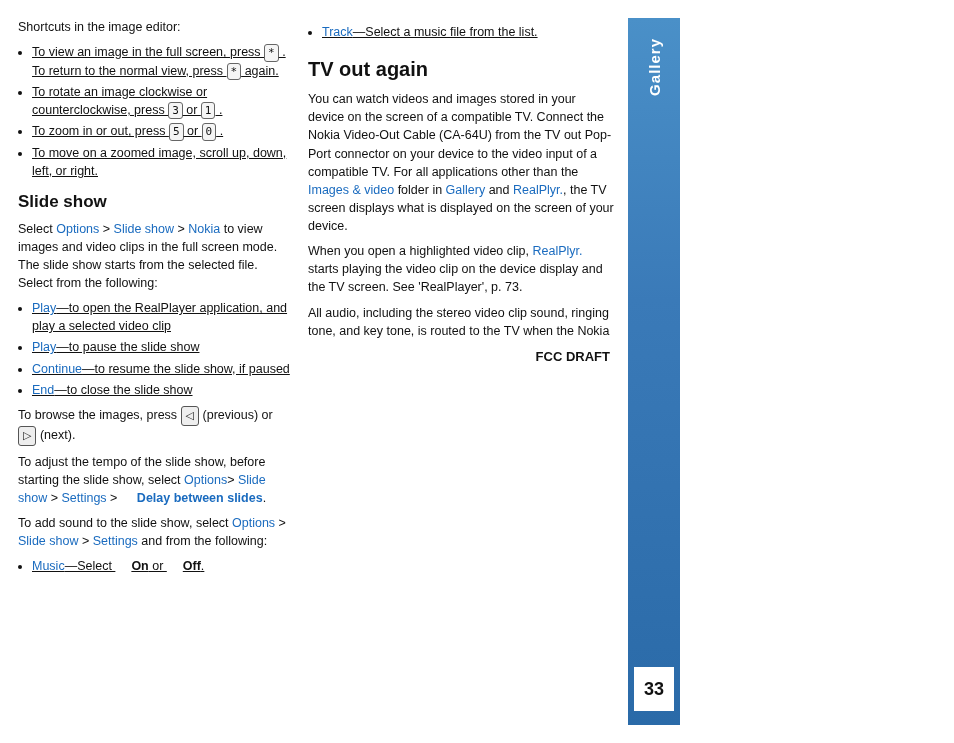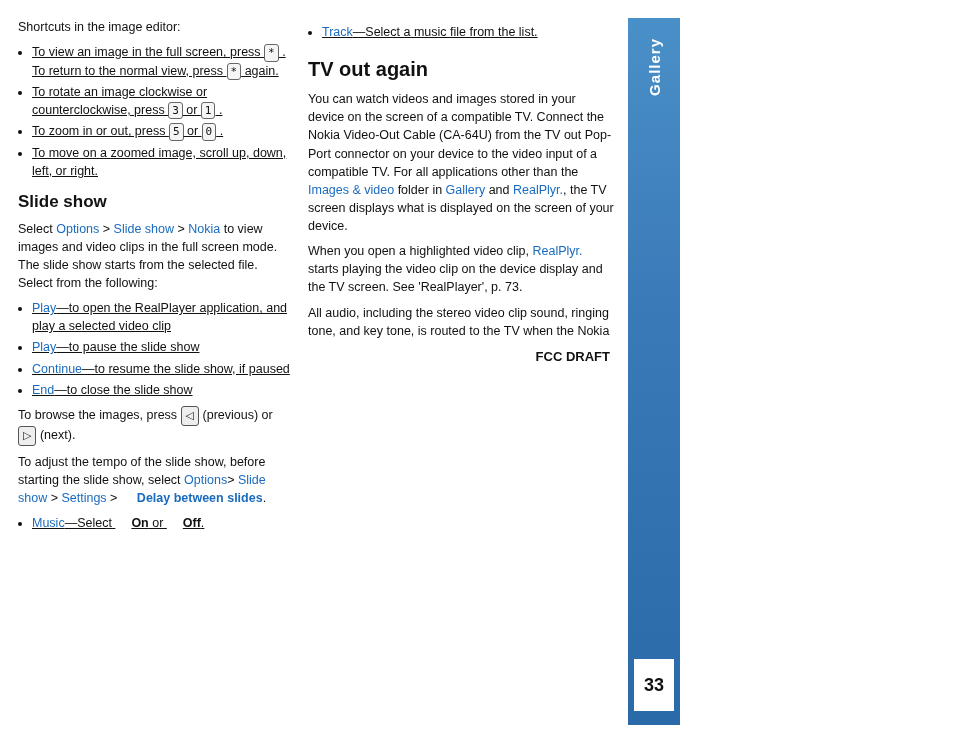--- a/index.html
+++ b/index.html
@@ -58,21 +58,21 @@
       transform: rotate(180deg);
       color: #fff;
       font-size: 15px;
       font-weight: bold;
       letter-spacing: 1px;
       margin-top: 10px;
     }
 
     .page-number-box {
       width: 40px;
-      height: 52px;
+      height: 44px;
       background: #fff;
       display: flex;
       align-items: center;
       justify-content: center;
       font-size: 18px;
       font-weight: bold;
       color: #111;
       margin-bottom: 4px;
     }
 
@@ -174,20 +174,21 @@
       <li><span class="link">Play</span>—to open the RealPlayer application, and play a selected video clip</li>
       <li><span class="link">Play</span>—to pause the slide show</li>
       <li><span class="link">Continue</span>—to resume the slide show, if paused</li>
       <li><span class="link">End</span>—to close the slide show</li>
     </ul>
 
     <p>To browse the images, press <span class="nav-btn">◁</span> (previous) or <span class="nav-btn">▷</span> (next).</p>
 
     <p>To adjust the tempo of the slide show, before starting the slide show, select <span class="link">Options</span>&gt; <span class="link">Slide show</span> &gt; <span class="link">Settings</span> &gt; <span class="link bold">Delay between slides</span>.</p>
 
+    <p>To add sound to the slide show, select <span class="link">Options</span> &gt; <span class="link">Slide show</span> &gt; <span class="link">Settings</span> and from the following:</p>
 
     <ul>
       <li><span class="link">Music</span>—Select <span class="bold">On</span> or <span class="bold">Off</span>.</li>
     </ul>
   </div>
 
   <div class="right-col">
     <ul>
       <li><span class="link">Track</span>—Select a music file from the list.</li>
     </ul>

